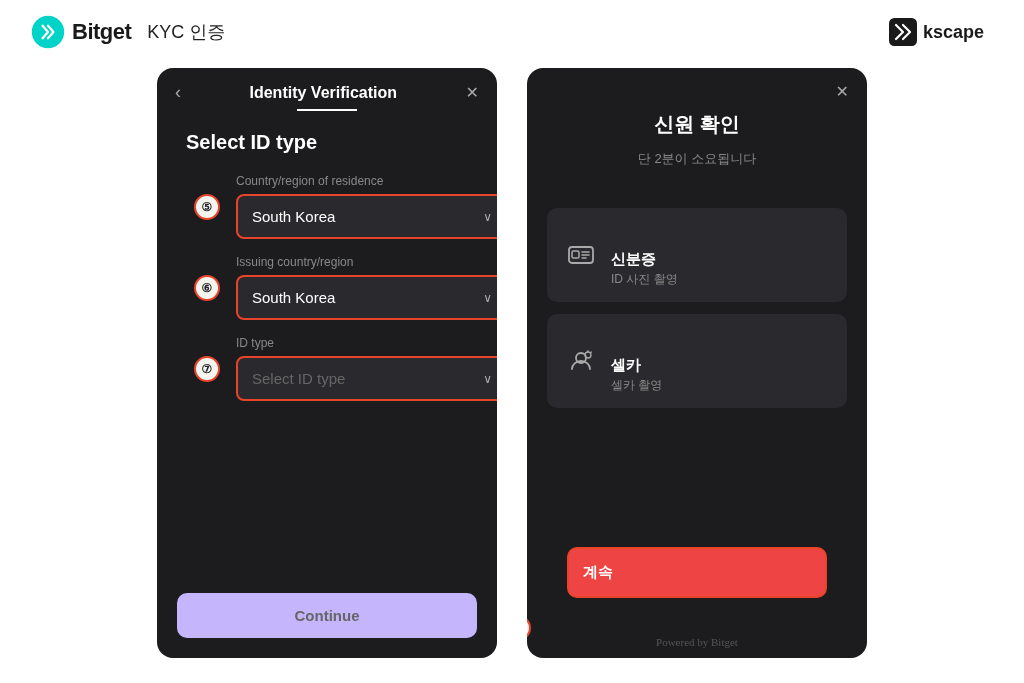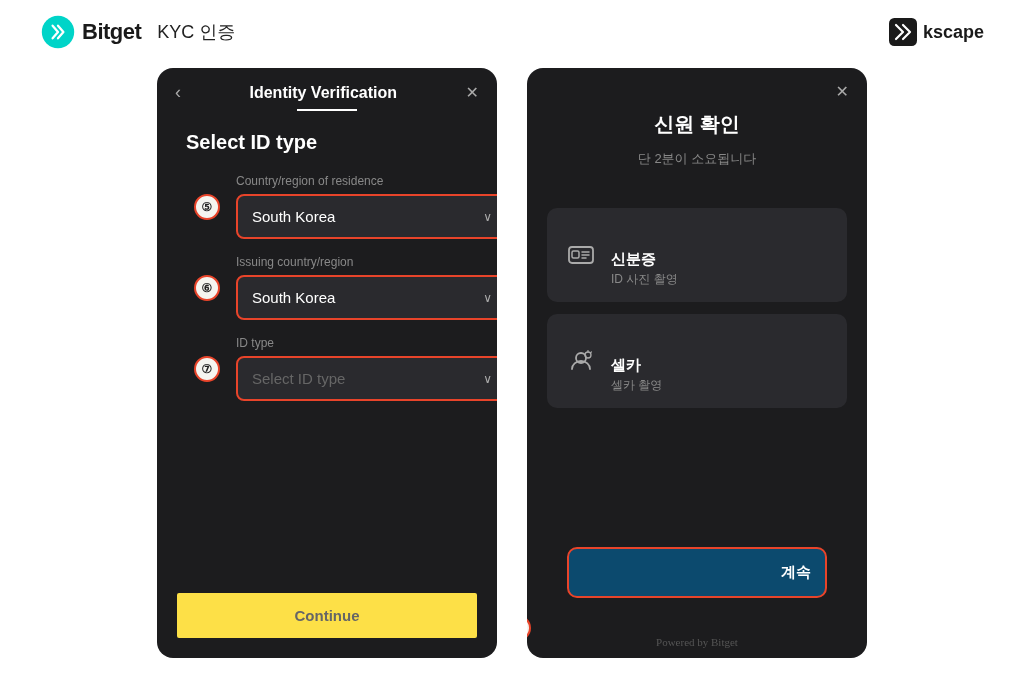--- a/index.html
+++ b/index.html
@@ -10,21 +10,21 @@
       height: 683px;
       overflow: hidden;
       position: relative;
     }
 
     
     .top-bar {
       display: flex;
       align-items: center;
       justify-content: space-between;
-      padding: 14px 40px 10px 40px;
+      padding: 14px 40px 10px 30px;
       background: #fff;
     }
     .top-left {
       display: flex;
       align-items: center;
       gap: 12px;
     }
     .bitget-logo {
       display: flex;
       align-items: center;
@@ -145,23 +145,23 @@
     .chevron-icon {
       color: #aaa;
       font-size: 12px;
     }
 
     .continue-btn {
       position: absolute;
       bottom: 20px;
       left: 20px;
       right: 20px;
-      background: #fde047;
+      background: #c4b5fd;
       border: none;
-      border-radius: 2px;
+      border-radius: 10px;
       padding: 14px;
       color: #666;
       font-size: 15px;
       font-weight: 600;
       cursor: pointer;
       text-align: center;
     }
 
     
     .right-panel {
@@ -228,29 +228,29 @@
       font-size: 12px;
       color: #888;
       margin-top: 2px;
     }
 
     .continue-btn-right {
       position: absolute;
       bottom: 30px;
       left: 20px;
       right: 20px;
-      background: #0c4a6e;
+      background: #ef4444;
       border: 2px solid #e8442a;
       border-radius: 10px;
       padding: 14px;
       color: #fff;
       font-size: 15px;
       font-weight: 700;
       cursor: pointer;
-      text-align: right;
+      text-align: left;
     }
     .powered-by {
       position: absolute;
       bottom: 10px;
       left: 0;
       right: 0;
       text-align: center;
       font-size: 11px;
       color: #555;
       font-family: Liberation Serif, serif;

